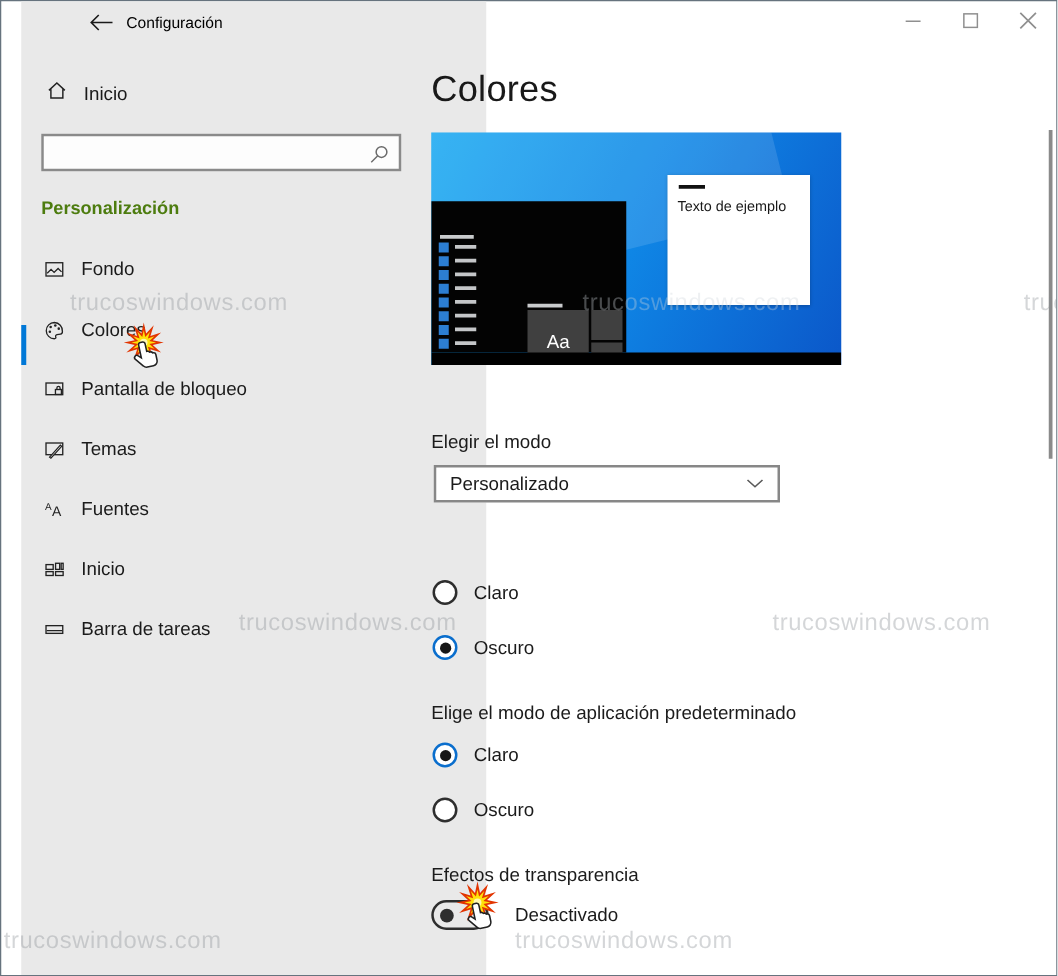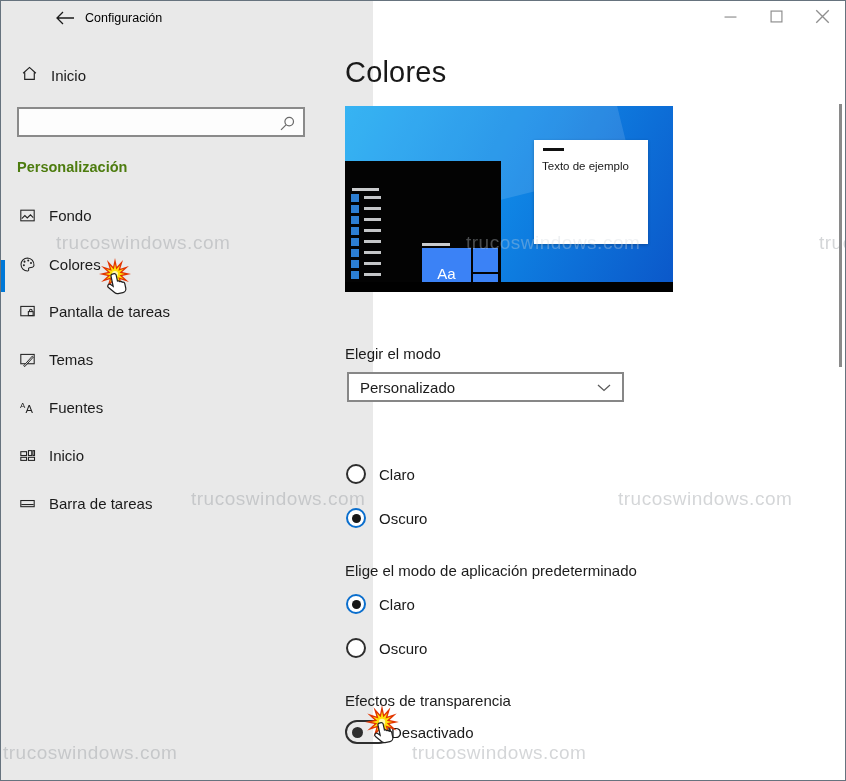--- a/index.html
+++ b/index.html
@@ -1,21 +1,21 @@
 <!DOCTYPE html>
 <html><head>
 <meta charset="utf-8">
 <style>
   html,body{margin:0;padding:0;background:#fff;}
   *{box-sizing:border-box;}
   body{font-family:"Liberation Sans","DejaVu Sans",sans-serif;color:#1a1a1a;}
   .window{position:relative;width:846px;height:781px;background:#fff;border:1px solid #66737e;overflow:hidden;}
 
   
-  .sidebar{position:absolute;left:0;top:0;width:372px;height:100%;background:#e9e9e9;}
+  .sidebar{position:absolute;left:16px;top:0;width:372px;height:100%;background:#e9e9e9;}
   .back-btn{position:absolute;left:50px;top:6px;width:28px;height:24px;background:transparent;border:none;padding:0;cursor:pointer;}
   .titlebar-title{position:absolute;left:84px;top:10px;font-size:12.5px;color:#000;}
   .home-row{position:absolute;left:0;top:58px;width:100%;height:32px;display:flex;align-items:center;padding-left:20px;cursor:pointer;}
   .home-row .lbl{margin-left:13px;font-size:15px;}
   .search-box{position:absolute;left:16px;top:106px;width:288px;height:30px;border:2px solid #8a8a8a;background:#fdfdfd;}
   .search-box input{position:absolute;left:0;top:0;width:100%;height:100%;border:none;outline:none;background:transparent;padding:0 30px 0 10px;font-size:14.5px;color:#333;font-family:inherit;}
   .search-box input::placeholder{color:#5e5e5e;opacity:1;}
   .search-box .mag{position:absolute;right:7px;top:6px;width:18px;height:18px;}
   .section-title{position:absolute;left:16px;top:158px;font-size:14.5px;font-weight:bold;color:#4d7c0f;}
   .nav-item{position:absolute;left:0;width:100%;height:40px;display:flex;align-items:flex-start;padding-left:18px;cursor:pointer;}
@@ -32,21 +32,21 @@
   .preview{position:absolute;left:344px;top:105px;width:328px;height:186px;overflow:hidden;background:linear-gradient(118deg,#1caaf2 0%,#0f87e6 48%,#0b57c9 100%);}
   .preview .beam{position:absolute;left:-30px;top:-80px;width:300px;height:180px;background:rgba(255,255,255,.12);transform:rotate(-14deg);}
   .start-menu{position:absolute;left:0;top:55px;width:156px;height:121px;background:#030303;}
   .app-list{position:absolute;left:6px;top:31px;display:flex;flex-direction:column;}
   .app-line-top{position:absolute;left:7px;top:27px;width:27px;height:3px;background:#c9cbcd;}
   .app-row{display:flex;align-items:center;height:11px;}
   .app-row .sq{width:8px;height:8px;background:#2c7ed2;}
   .app-row .ln{width:17px;height:3px;background:#c4c6c8;margin-left:5px;}
   .tiles{position:absolute;left:77px;top:82px;width:78px;height:84px;}
   .tile-line{position:absolute;left:0;top:0;width:28px;height:3px;background:#c9cbcd;}
-  .tile{position:absolute;background:#3b82f6;}
+  .tile{position:absolute;background:#404040;}
   .tile-big{left:0;top:5px;width:49px;height:50px;display:flex;align-items:center;justify-content:center;color:#fff;font-size:15px;}
   .tile-r1{left:51px;top:5px;width:25px;height:24px;}
   .tile-r2{left:51px;top:31px;width:25px;height:24px;}
   .sample-window{position:absolute;left:189px;top:34px;width:114px;height:104px;background:#fff;box-shadow:0 1px 3px rgba(0,0,0,.25);}
   .sample-dash{position:absolute;left:9px;top:8px;width:21px;height:3px;background:#111;}
   .sample-text{position:absolute;left:8px;top:20px;font-size:11.5px;color:#191919;white-space:nowrap;}
   .taskbar{position:absolute;left:0;bottom:0;width:100%;height:10px;background:#000;}
 
   .field-label{position:absolute;left:344px;font-size:15px;color:#1b1b1b;}
   .dropdown{position:absolute;left:346px;top:371px;width:277px;height:30px;border:2px solid #878787;background:#fff;display:flex;align-items:center;justify-content:space-between;padding:0 11px;cursor:pointer;}
@@ -54,21 +54,21 @@
 
   .radio-row{position:absolute;left:345px;height:22px;display:flex;align-items:center;cursor:pointer;}
   .radio{width:20px;height:20px;border:2px solid #2e2e2e;border-radius:50%;background:#fff;position:relative;flex:0 0 20px;}
   .radio.selected{border-color:#0a6ecd;}
   .radio.selected::after{content:"";position:absolute;left:50%;top:50%;width:9px;height:9px;margin:-4.5px 0 0 -4.5px;border-radius:50%;background:#171717;}
   .radio-label{margin-left:13px;font-size:15px;}
 
   .toggle-row{position:absolute;left:344px;top:719px;height:24px;display:flex;align-items:center;}
   .toggle{width:46px;height:24px;border:2px solid #2e2e2e;border-radius:12px;background:transparent;position:relative;cursor:pointer;flex:0 0 46px;}
   .toggle::after{content:"";position:absolute;left:5px;top:4.5px;width:11px;height:11px;border-radius:50%;background:#2e2e2e;}
-  .toggle-label{font-size:15px;}
+  .toggle-label{margin-left:21px;font-size:15px;}
 
   .scroll-thumb{position:absolute;left:838px;top:103px;width:3px;height:263px;background:#8a8a8a;cursor:pointer;}
 
   .wm{position:absolute;font-size:19px;letter-spacing:.5px;color:#84898f;opacity:.34;white-space:nowrap;z-index:5;pointer-events:none;}
 
   .burst{position:absolute;z-index:10;pointer-events:none;}
 </style>
 </head>
 <body>
 
@@ -128,21 +128,21 @@
     </div>
 
     <div class="nav-item" style="top:302px">
       <span class="icon">
         <svg width="17" height="17" viewBox="0 0 16 16">
             <rect x="1.7" y="3.2" width="12.6" height="8.8" fill="none" stroke="#222" stroke-width="1"></rect>
             <rect x="8.8" y="8.1" width="4.5" height="3.7" fill="#e9e9e9" stroke="#222" stroke-width="1"></rect>
             <path d="M9.9 8.1V7a1.2 1.2 0 0 1 2.4 0v1.1" fill="none" stroke="#222" stroke-width="1"></path>
           </svg>
       </span>
-      <span class="nav-label">Pantalla de tareas</span>
+      <span class="nav-label">Pantalla de bloqueo</span>
     </div>
 
     <div class="nav-item" style="top:350px">
       <span class="icon">
         <svg width="17" height="17" viewBox="0 0 16 16">
             <rect x="1.7" y="3.2" width="12.6" height="8.8" fill="none" stroke="#222" stroke-width="1"></rect>
             <path d="M4.4 13.9 12.5 4.8l1 .9-8.1 9z" fill="#e9e9e9" stroke="#222" stroke-width=".9"></path>
           </svg>
       </span>
       <span class="nav-label">Temas</span>

